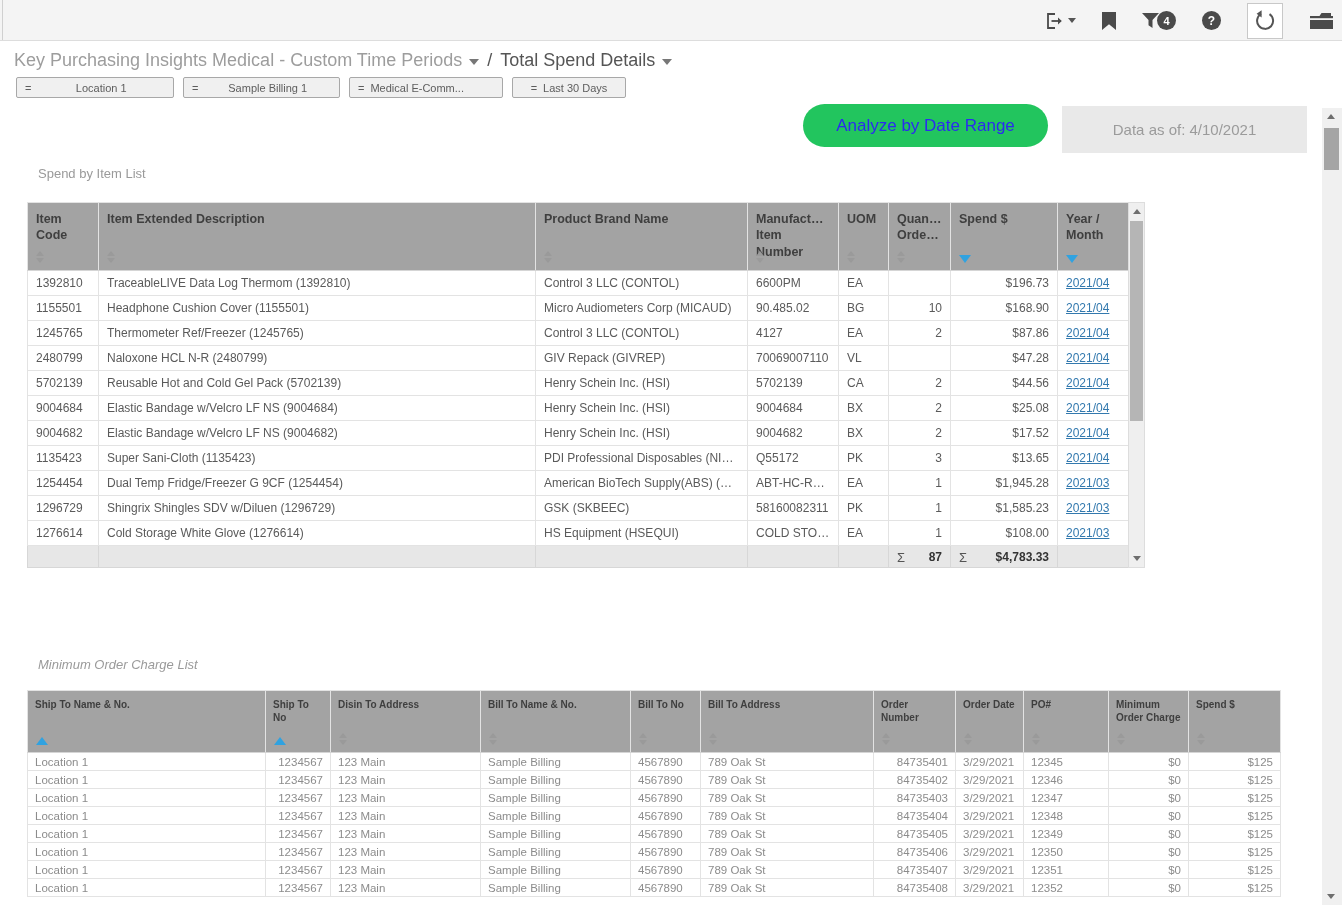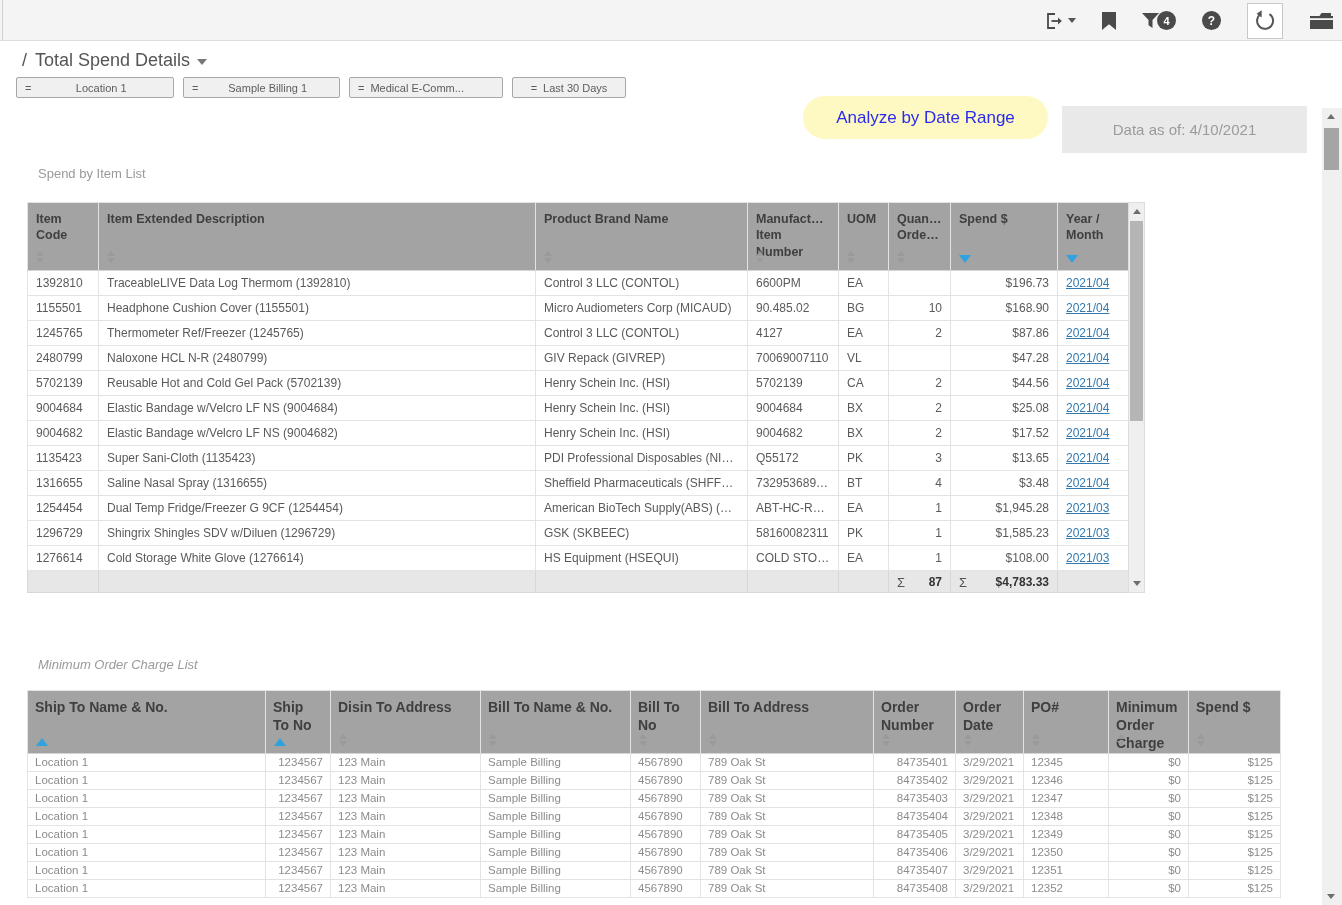--- a/index.html
+++ b/index.html
@@ -26,38 +26,38 @@
 
   
   .chips { position:absolute; left:16px; top:77px; display:flex; gap:9px; }
   .chip { height:21px; background:#f0f0f0; border:1px solid #a8a8a8; border-radius:2px; display:inline-flex; align-items:center; font-size:11px; color:#5d5d5d; padding:0 8px; cursor:pointer; }
   .chip .op { margin-right:6px; }
   .chip.spread { justify-content:flex-start; }
   .chip.spread .label { flex:1; text-align:center; }
   .chip.c0 { width:158px; } .chip.c1 { width:157px; } .chip.c2 { width:154px; } .chip.c3 { width:114px; justify-content:center; }
 
   
-  .btn-analyze { position:absolute; left:803px; top:96px; width:245px; height:43px; border-radius:22px; background:#fef9c3; border:none; color:#2b2bef; font-size:17px; font-family:inherit; cursor:pointer; }
+  .btn-analyze { position:absolute; left:803px; top:104px; width:245px; height:43px; border-radius:22px; background:#22c55e; border:none; color:#2b2bef; font-size:17px; font-family:inherit; cursor:pointer; }
   .data-asof { position:absolute; left:1062px; top:106px; width:245px; height:47px; background:#e9e9e9; color:#9b9b9b; font-size:15px; display:flex; align-items:center; justify-content:center; }
 
   
   .section-title { position:absolute; left:38px; font-size:13px; color:#9a9a9a; }
   .title1 { top:166px; } .title2 { top:657px;font-style:italic; }
 
   
   table { border-collapse:collapse; table-layout:fixed; background:#fff; }
   th, td { border:1px solid #e3e3e3; overflow:hidden; white-space:nowrap; text-overflow:ellipsis; }
   thead th { background:#a3a3a3; color:#3f3f3f; text-align:left; vertical-align:top; position:relative; white-space:normal; cursor:pointer; border-bottom:1px solid #d5d5d5; }
   .t1-outer { position:absolute; left:27px; top:202px; width:1118px; }
   .t1 { width:1101px; font-size:12px; color:#5a5a5a; border:1px solid #c9c9c9; }
   .t1 thead th { height:68px; padding:8px 8px 0 8px; font-size:12.5px; line-height:1.3; }
   .t1 td { height:25px; padding:0 8px; }
   .t2-outer { position:absolute; left:27px; top:690px; width:1253px; }
   .t2 { width:1253px; font-size:11.5px; color:#8c8c8c; border:1px solid #c9c9c9; }
-  .t2 thead th { height:62px; padding:7px 7px 0 7px; font-size:14px; line-height:1.3; }
+  .t2 thead th { height:62px; padding:7px 7px 0 7px; font-size:10px; line-height:1.3; }
   .t2 td { height:18px; padding:0 7px; }
   td.num { text-align:right; }
   .ym-link { color:#3379ae; text-decoration:underline; cursor:pointer; }
 
   
   .sorticon { position:absolute; left:8px; bottom:7px; display:block; }
   .sorticon.both { width:9px; height:12px; }
   .sorticon.both::before { content:""; display:block; width:0; height:0; border-left:4.5px solid transparent; border-right:4.5px solid transparent; border-bottom:5px solid #9a9a9a; margin-bottom:2px; }
   .sorticon.both::after { content:""; display:block; width:0; height:0; border-left:4.5px solid transparent; border-right:4.5px solid transparent; border-top:5px solid #9a9a9a; }
   .sorticon.desc { width:0; height:0; border-left:6px solid transparent; border-right:6px solid transparent; border-top:8px solid #30a2e0; }
@@ -118,20 +118,24 @@
       <div class="tb-icon">
         <svg width="25" height="19" viewBox="0 0 25 19">
           <path d="M1 5 H10.5 L12.5 2 H22 V5 H24 V18 H1 Z" fill="#4a4a4a"></path>
           <rect x="1" y="7.2" width="23" height="1.8" fill="#f4f4f4"></rect>
         </svg>
       </div>
     </div>
   </div>
 
   <div class="breadcrumb">
+    <span class="bc-primary">
+      <span>Key Purchasing Insights Medical - Custom Time Periods</span>
+      <span class="bc-caret"></span>
+    </span>
     <span class="bc-sep">/</span>
     <span class="bc-secondary">
       <span>Total Spend Details</span>
       <span class="bc-caret"></span>
     </span>
   </div>
 
   <div class="chips">
     <span class="chip c0 spread">
         <span class="op">=</span>
@@ -263,30 +267,20 @@
             <td>1135423</td>
             <td>Super Sani-Cloth (1135423)</td>
             <td>PDI Professional Disposables (NICEPK)</td>
             <td>Q55172</td>
             <td>PK</td>
             <td class="num">3</td>
             <td class="num">$13.65</td>
             <td><a class="ym-link">2021/04</a></td>
           </tr>
 
-          <tr>
-            <td>1316655</td>
-            <td>Saline Nasal Spray (1316655)</td>
-            <td>Sheffield Pharmaceuticals (SHFFLD)</td>
-            <td>732953689659</td>
-            <td>BT</td>
-            <td class="num">4</td>
-            <td class="num">$3.48</td>
-            <td><a class="ym-link">2021/04</a></td>
-          </tr>
 
           <tr>
             <td>1254454</td>
             <td>Dual Temp Fridge/Freezer G 9CF (1254454)</td>
             <td>American BioTech Supply(ABS) (AMBI...</td>
             <td>ABT-HC-RFC9G</td>
             <td>EA</td>
             <td class="num">1</td>
             <td class="num">$1,945.28</td>
             <td><a class="ym-link">2021/03</a></td>

